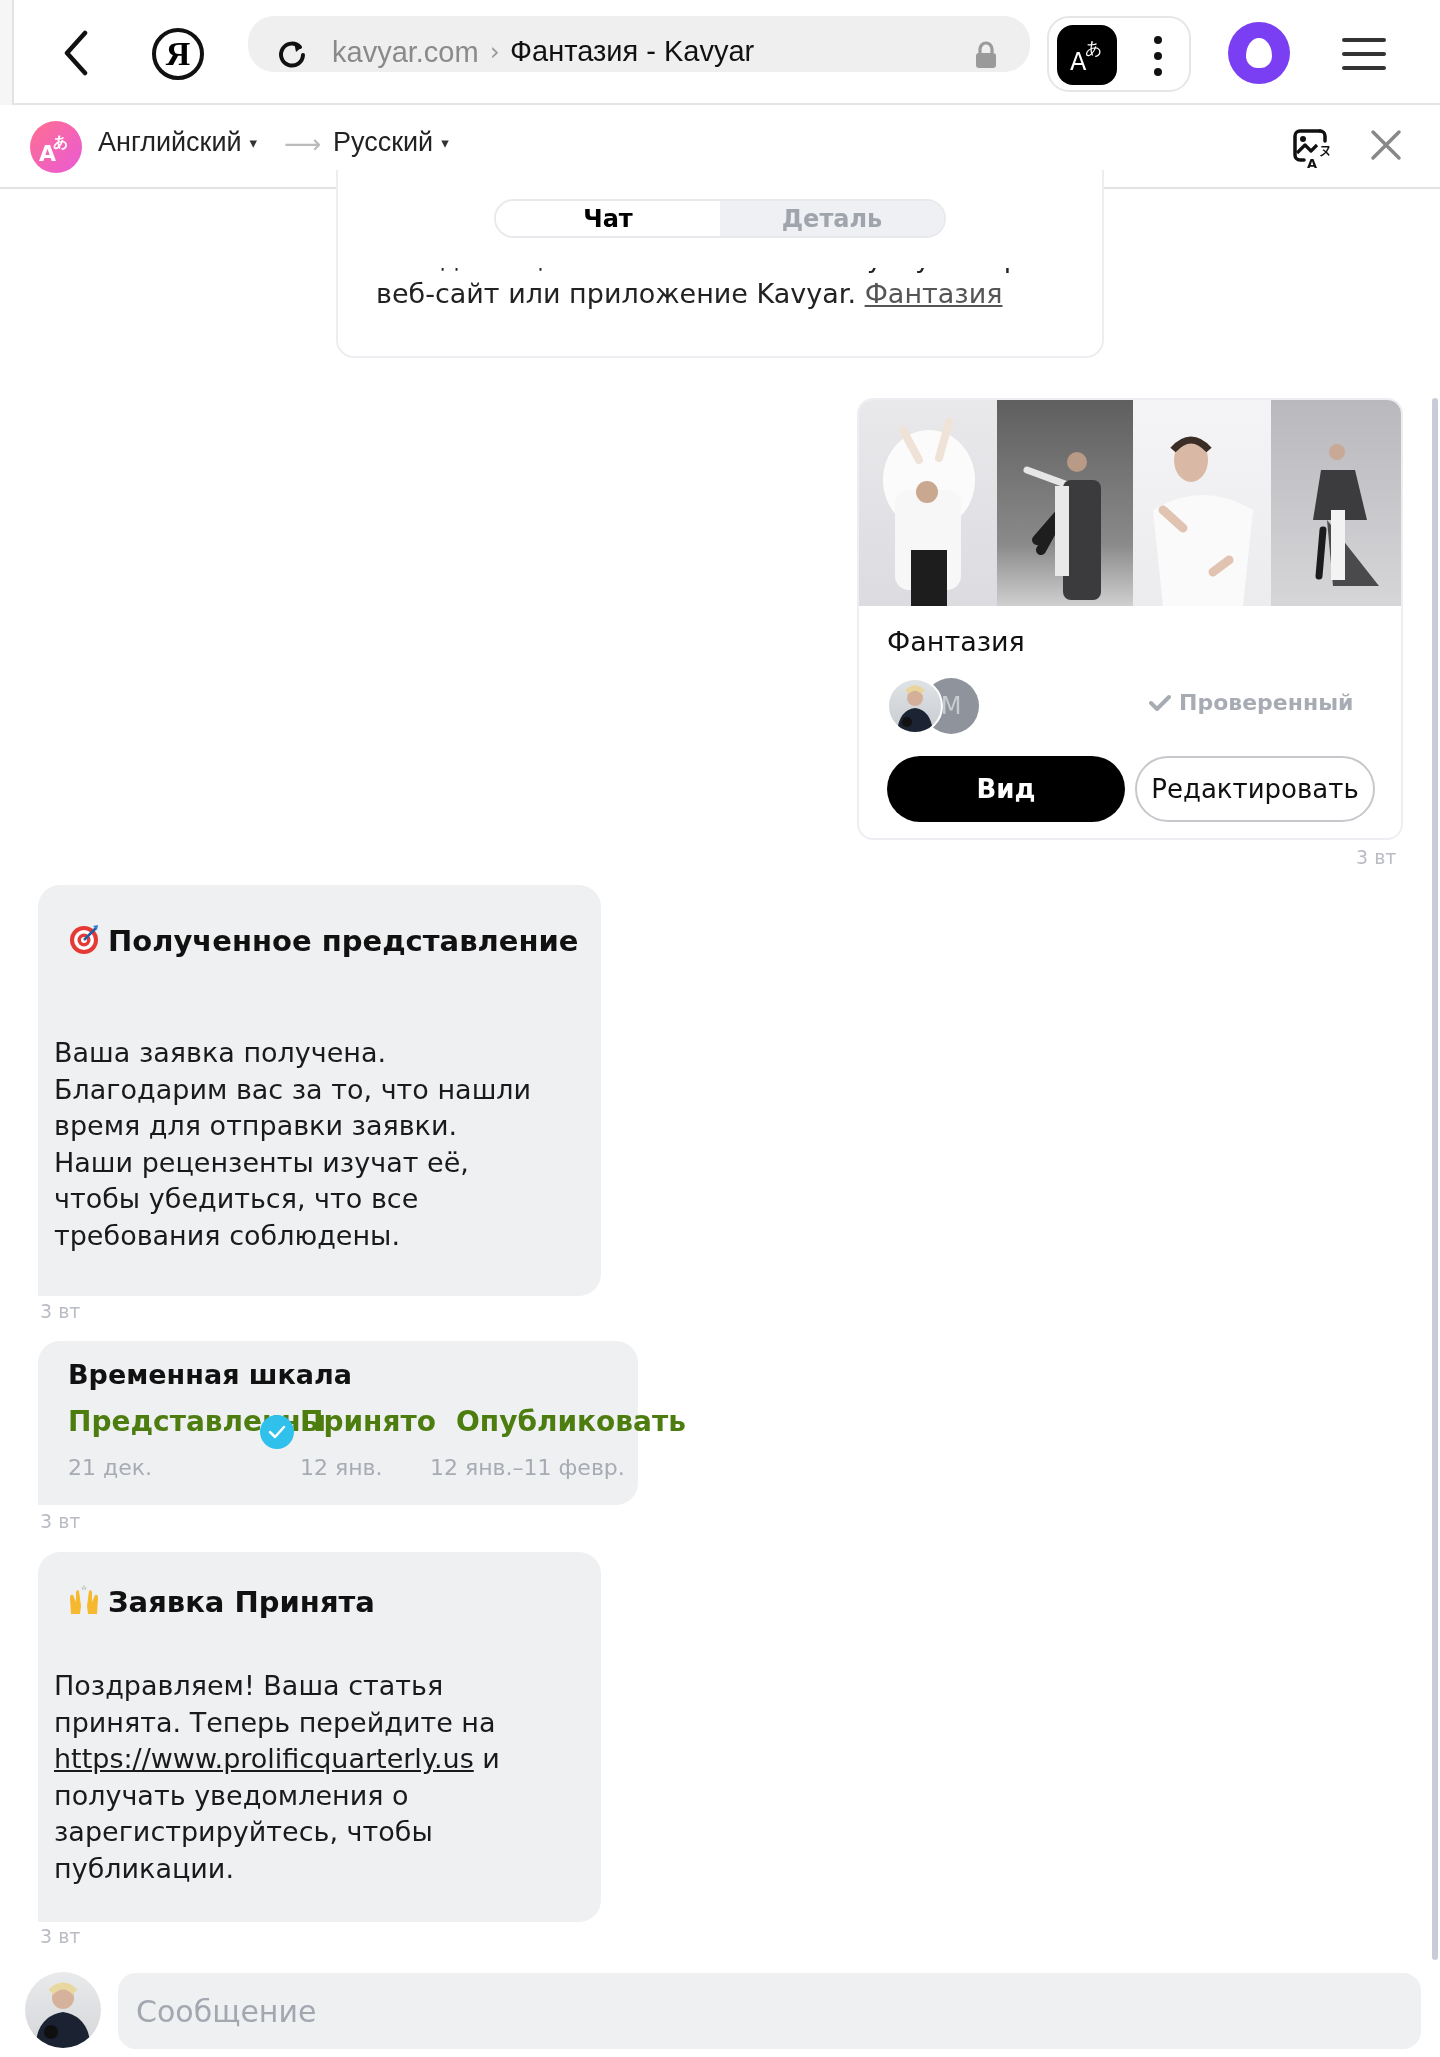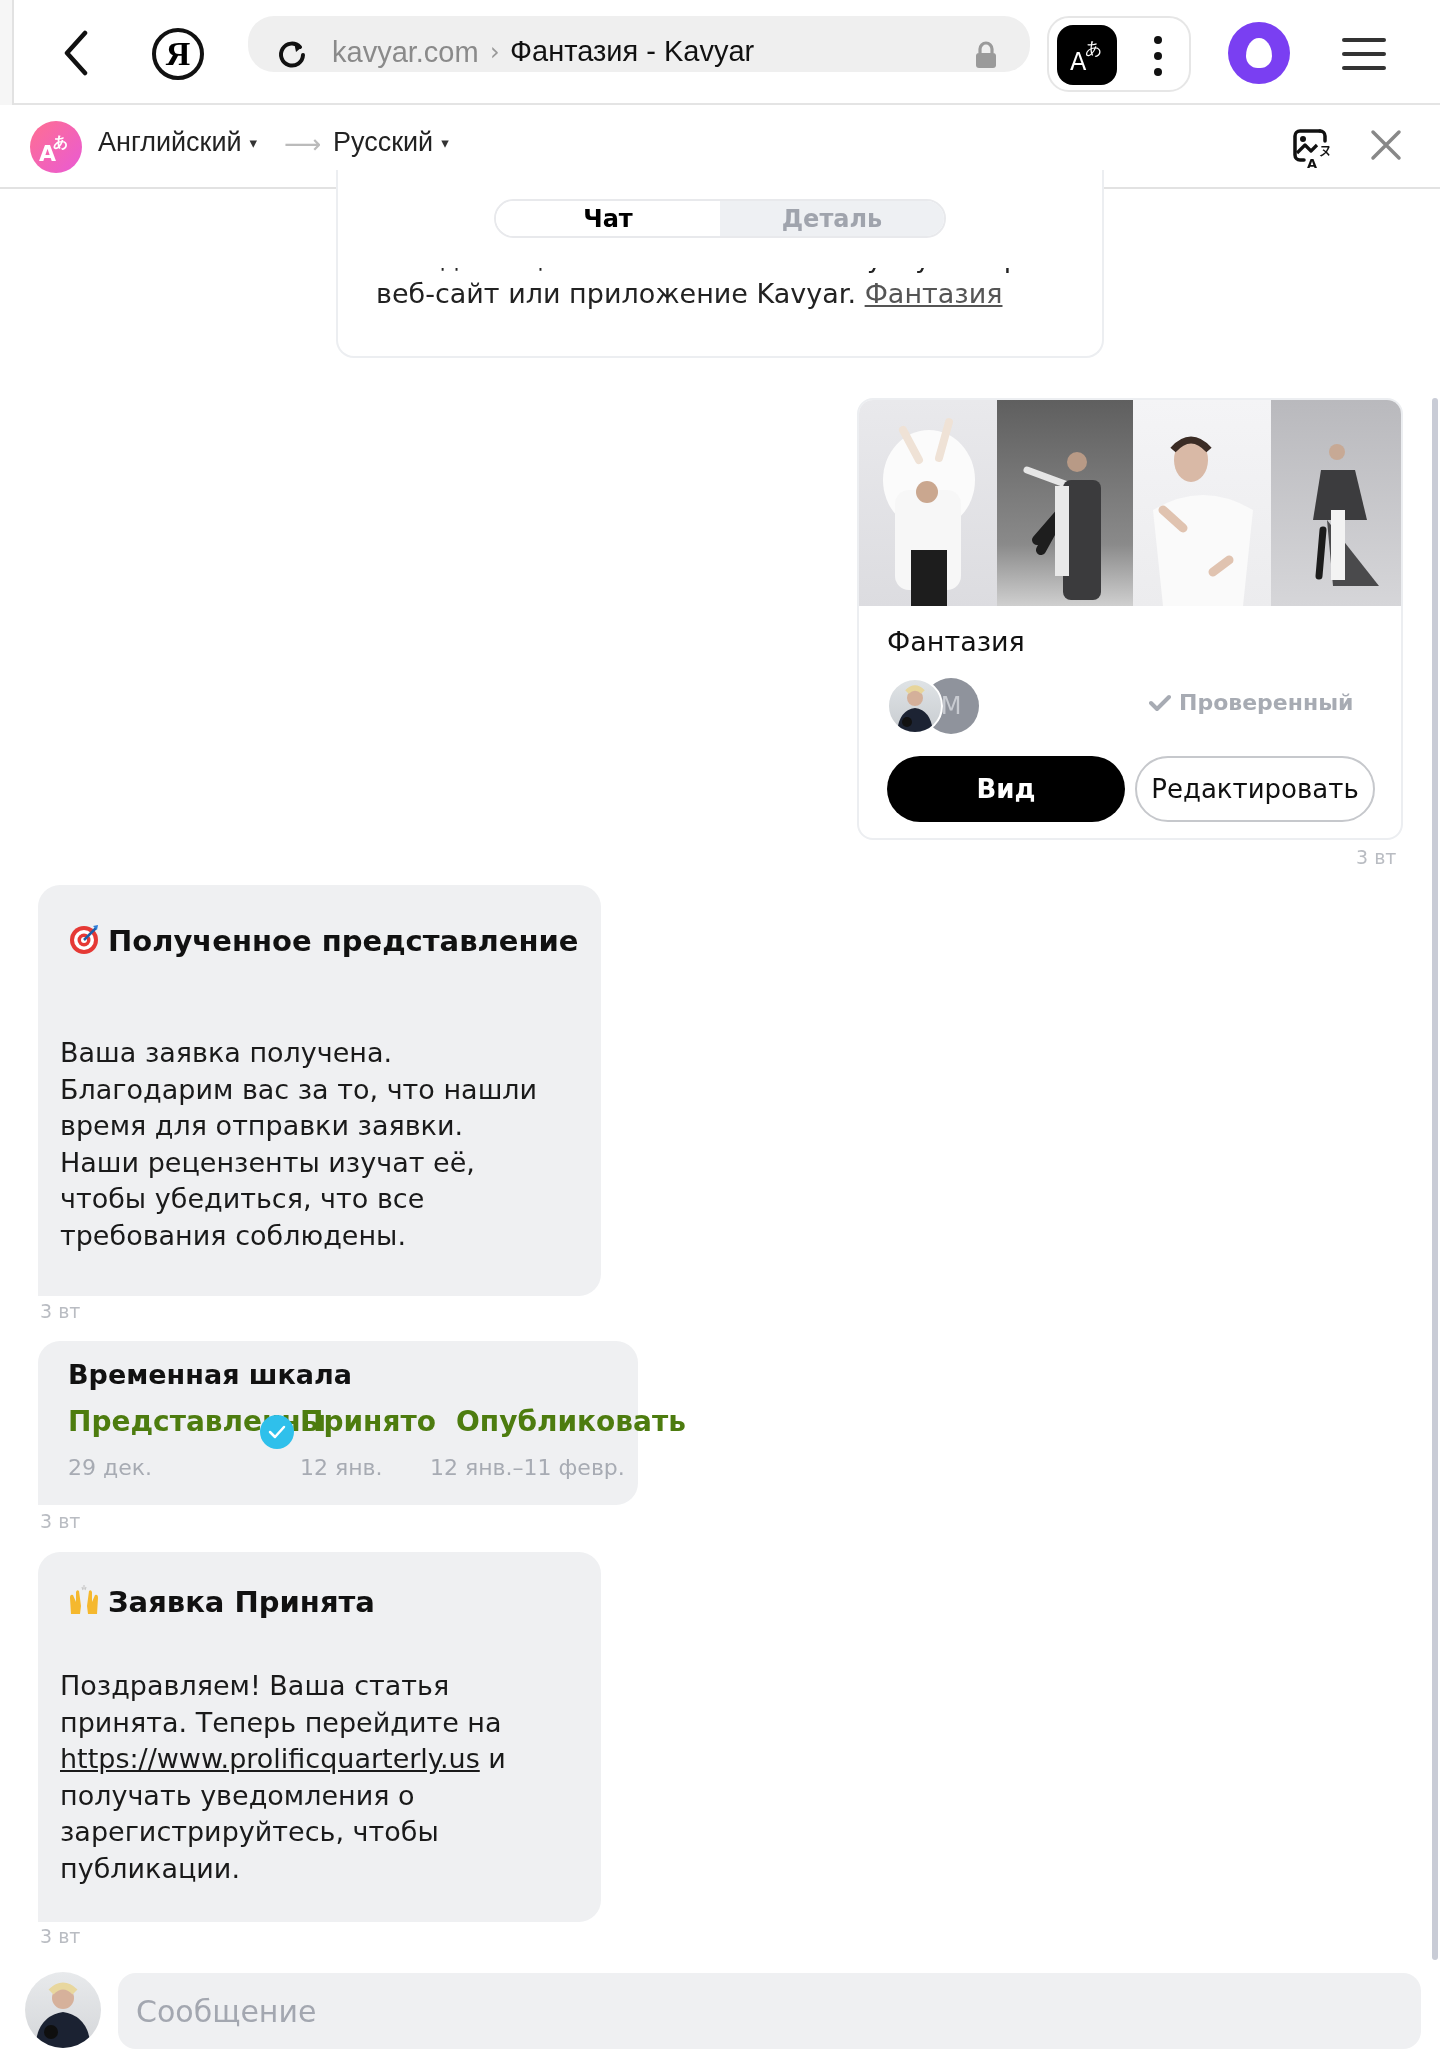--- a/index.html
+++ b/index.html
@@ -65,21 +65,21 @@
   .btn-view { position: absolute; left: 28px; top: 356px; width: 238px; height: 66px; background: #000; color: #fff; border-radius: 33px; font-size: 26px; font-weight: bold; display: flex; align-items: center; justify-content: center; text-align: center; }
   .btn-edit { position: absolute; left: 276px; top: 356px; width: 240px; height: 66px; background: #fff; color: #111; border: 2px solid #c6c8cc; border-radius: 33px; font-size: 26px; display: flex; align-items: center; justify-content: center; }
   .ts { position: absolute; font-size: 19px; color: #b9bcc2; }
 
   
   .bubble { position: absolute; left: 38px; background: #eff0f2; border-radius: 22px 22px 22px 0; }
   .b1 { top: 885px; width: 563px; height: 411px; }
   .b2 { top: 1341px; width: 600px; height: 164px; }
   .b3 { top: 1552px; width: 563px; height: 370px; }
   .b-title { position: absolute; left: 30px; font-size: 29px; font-weight: bold; line-height: 40px; color: #111; }
-  .b-body { position: absolute; left: 22px; font-size: 27px; line-height: 36.5px; color: #1a1a1a; width: 520px; }
+  .b-body { position: absolute; left: 16px; font-size: 27px; line-height: 36.5px; color: #1a1a1a; width: 520px; }
   .b-link { text-decoration: underline; color: #1a1a1a; }
   .emoji { display: inline-block; width: 32px; height: 32px; vertical-align: -4px; margin-right: 8px; }
 
   .tl-title { position: absolute; left: 30px; top: 18px; font-size: 27px; font-weight: bold; color: #111; }
   .tl-step { position: absolute; top: 64px; font-size: 28px; font-weight: bold; color: #4d7c0f; white-space: nowrap; }
   .tl-date { position: absolute; top: 114px; font-size: 22px; color: #a7abb3; white-space: nowrap; }
   .tl-check { position: absolute; left: 222px; top: 74px; width: 34px; height: 34px; border-radius: 50%; background: #2fc0eb; display: flex; align-items: center; justify-content: center; }
 
   
   .me-avatar { position: absolute; left: 25px; top: 1972px; width: 76px; height: 76px; border-radius: 50%; overflow: hidden; background: linear-gradient(180deg, #e8eaec 0%, #d4d6d9 100%); }
@@ -280,21 +280,21 @@
 <div class="bubble b2">
   <div class="tl-title">Временная шкала</div>
   <div class="tl-step" style="left:30px;">Представленны</div>
   <div class="tl-check">
     <svg width="20" height="16" viewBox="0 0 20 16">
         <path d="M3 8 L8 13 L17 3" stroke="#fff" stroke-width="2.5" fill="none" stroke-linecap="round" stroke-linejoin="round"></path>
       </svg>
   </div>
   <div class="tl-step" style="left:262px;">Принято</div>
   <div class="tl-step" style="left:418px;">Опубликовать</div>
-  <div class="tl-date" style="left:30px;">29 дек.</div>
+  <div class="tl-date" style="left:30px;">21 дек.</div>
   <div class="tl-date" style="left:262px;">12 янв.</div>
   <div class="tl-date" style="left:392px;">12 янв.–11 февр.</div>
 </div>
 <span class="ts" style="left:40px; top:1510px;">3 вт</span>
 
 <div class="bubble b3">
   <div class="b-title" style="top:30px;">
     <svg class="emoji" viewBox="0 0 32 32">
         <path d="M3 30 L2 14 Q2 10 5 11 L8 18 L8 8 Q9 5 11 7 L13 22 L12 30 Z" fill="#f5b82e"></path>
         <path d="M29 30 L30 14 Q30 10 27 11 L24 18 L24 8 Q23 5 21 7 L19 22 L20 30 Z" fill="#f5b82e"></path>

